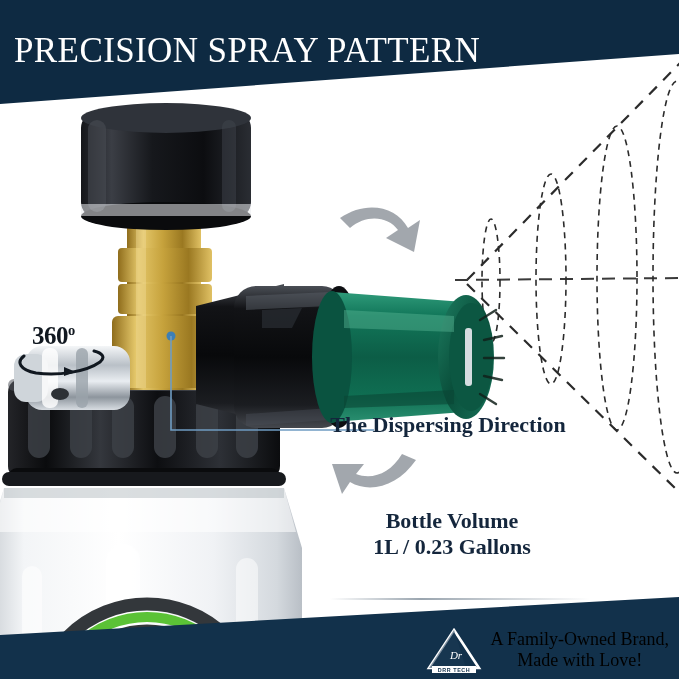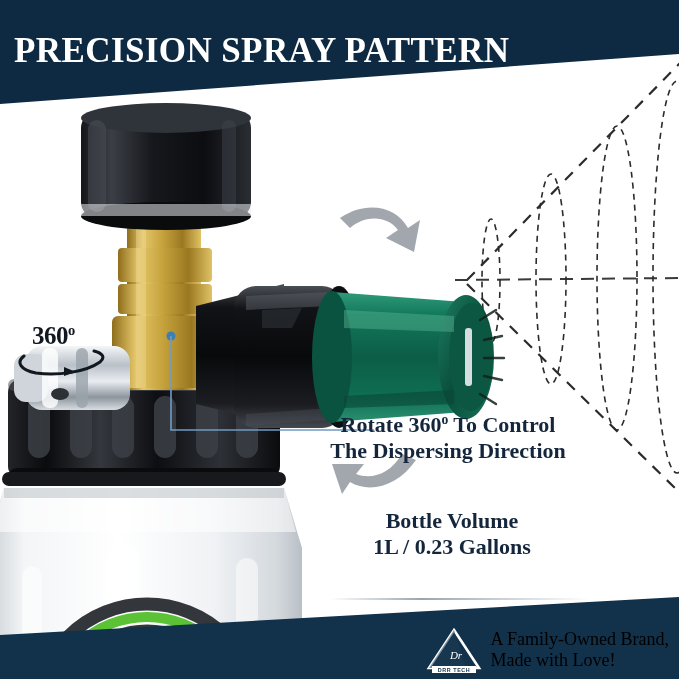--- a/index.html
+++ b/index.html
@@ -28,22 +28,22 @@
   #title-line {
     position: absolute;
     left: 14px; top: 8px;
     width: 640px;
     color: #ffffff;
     font-size: 35px;
     letter-spacing: .4px;
     white-space: nowrap;
     z-index: 7;
   }
-  #title-line .strong { font-weight: bold; }
-  #title-line .light  { font-weight: bold; }
+  #title-line .strong { font-weight: normal; }
+  #title-line .light  { font-weight: normal; }
 
   #subtitle-line {
     position: absolute;
     left: 16px; top: 55px;
     color: #ffffff;
     font-size: 23px;
     font-family: "Liberation Sans", sans-serif;
     white-space: nowrap;
     z-index: 7;
   }
@@ -311,23 +311,20 @@
 
   <div id="top-banner"></div>
 
   <h1 id="title-line">
     <span class="strong">PRECISION</span><span class="light"> SPRAY PATTERN</span>
   </h1>
 
 
 
   <div id="anno-rotate" class="anno">
-    <div>
-      <span>Rotate 360</span><span class="deg">o</span><span> To Control</span>
-    </div>
     <div>The Dispersing Direction</div>
   </div>
 
   <div id="anno-volume" class="anno">
     <div>Bottle Volume</div>
     <div>1L / 0.23 Gallons</div>
   </div>
 
   <div id="rot360">
     <div id="rot360-label">
@@ -344,17 +341,17 @@
   <div id="brand-block">
     <svg id="brand-logo" viewBox="0 0 56 46">
       <path d="M 28 3 L 53 41 L 3 41 Z" fill="none" stroke="#ffffff" stroke-width="2.6"></path>
       <path d="M 28 3 L 40 41 L 3 41 Z" fill="#1b3a55" opacity=".55"></path>
       <text x="30" y="32" font-family="Liberation Serif, serif" font-size="11" font-style="italic" fill="#ffffff" text-anchor="middle">Dr</text>
       <rect x="6" y="39" width="44" height="7" fill="#ffffff"></rect>
       <text x="28" y="44.8" font-family="Liberation Sans, sans-serif" font-size="5.4" font-weight="bold" fill="#12314b" text-anchor="middle" letter-spacing=".6">DRR TECH</text>
     </svg>
     <div id="brand-text">
       <div>A Family-Owned Brand,</div>
-      <div style="text-align:left;">Made with Love!</div>
+      <div style="text-align:center;">Made with Love!</div>
     </div>
   </div>
 
 </div>
 
 </body></html>

